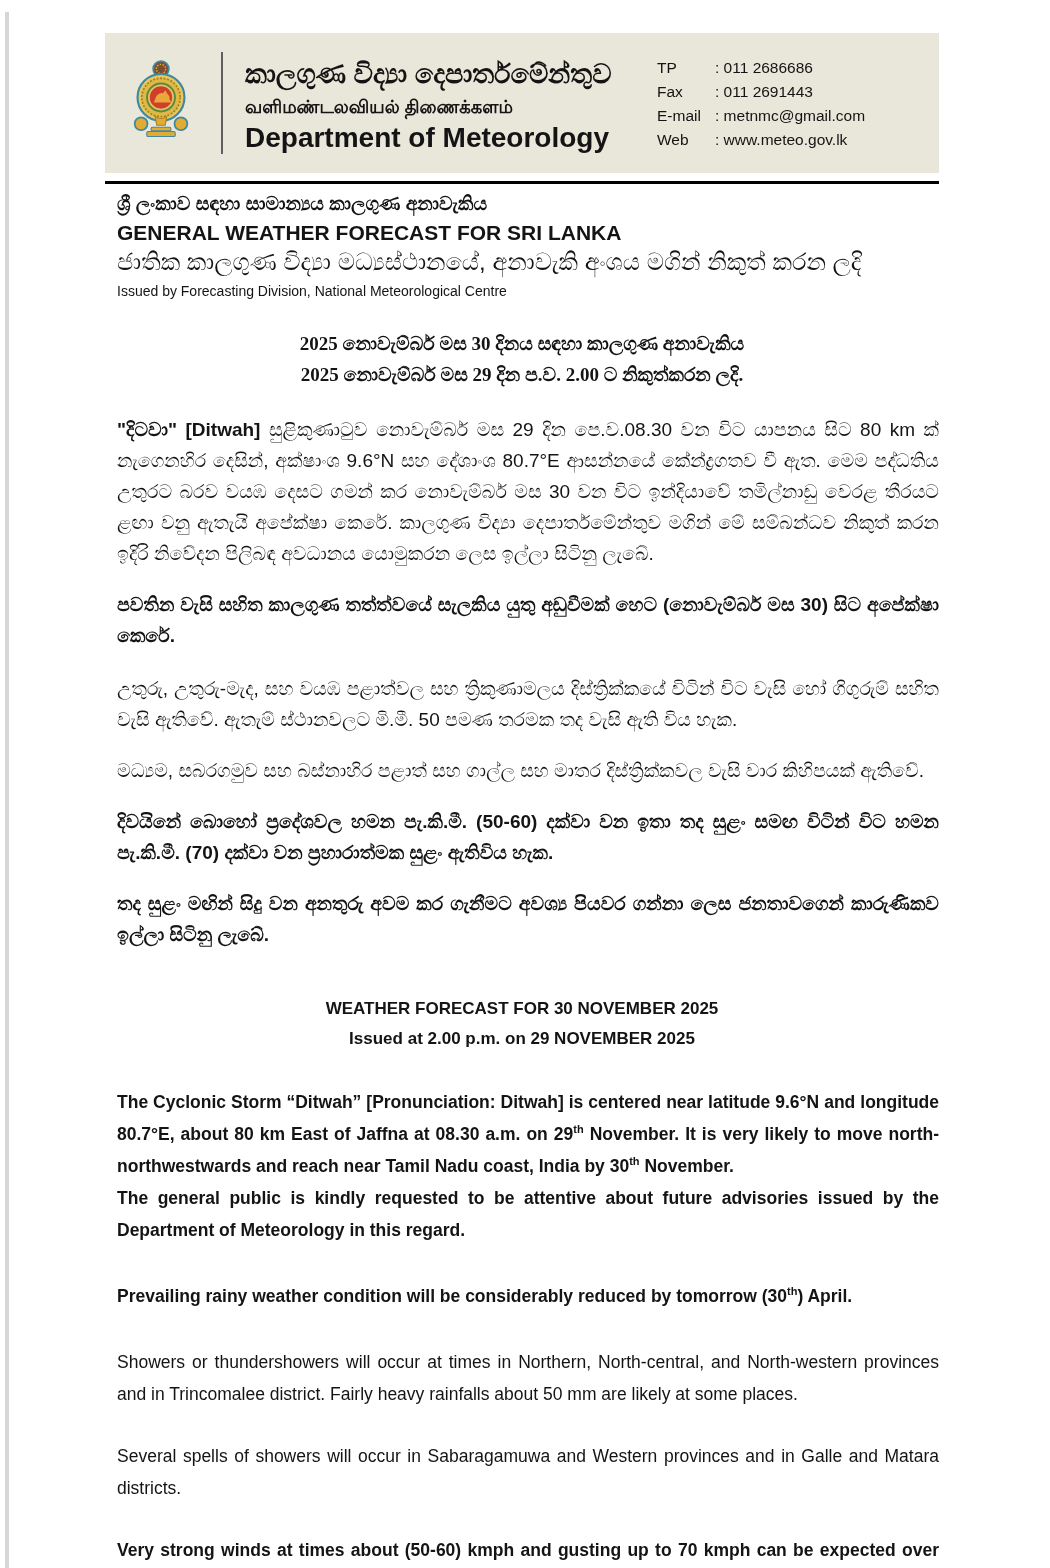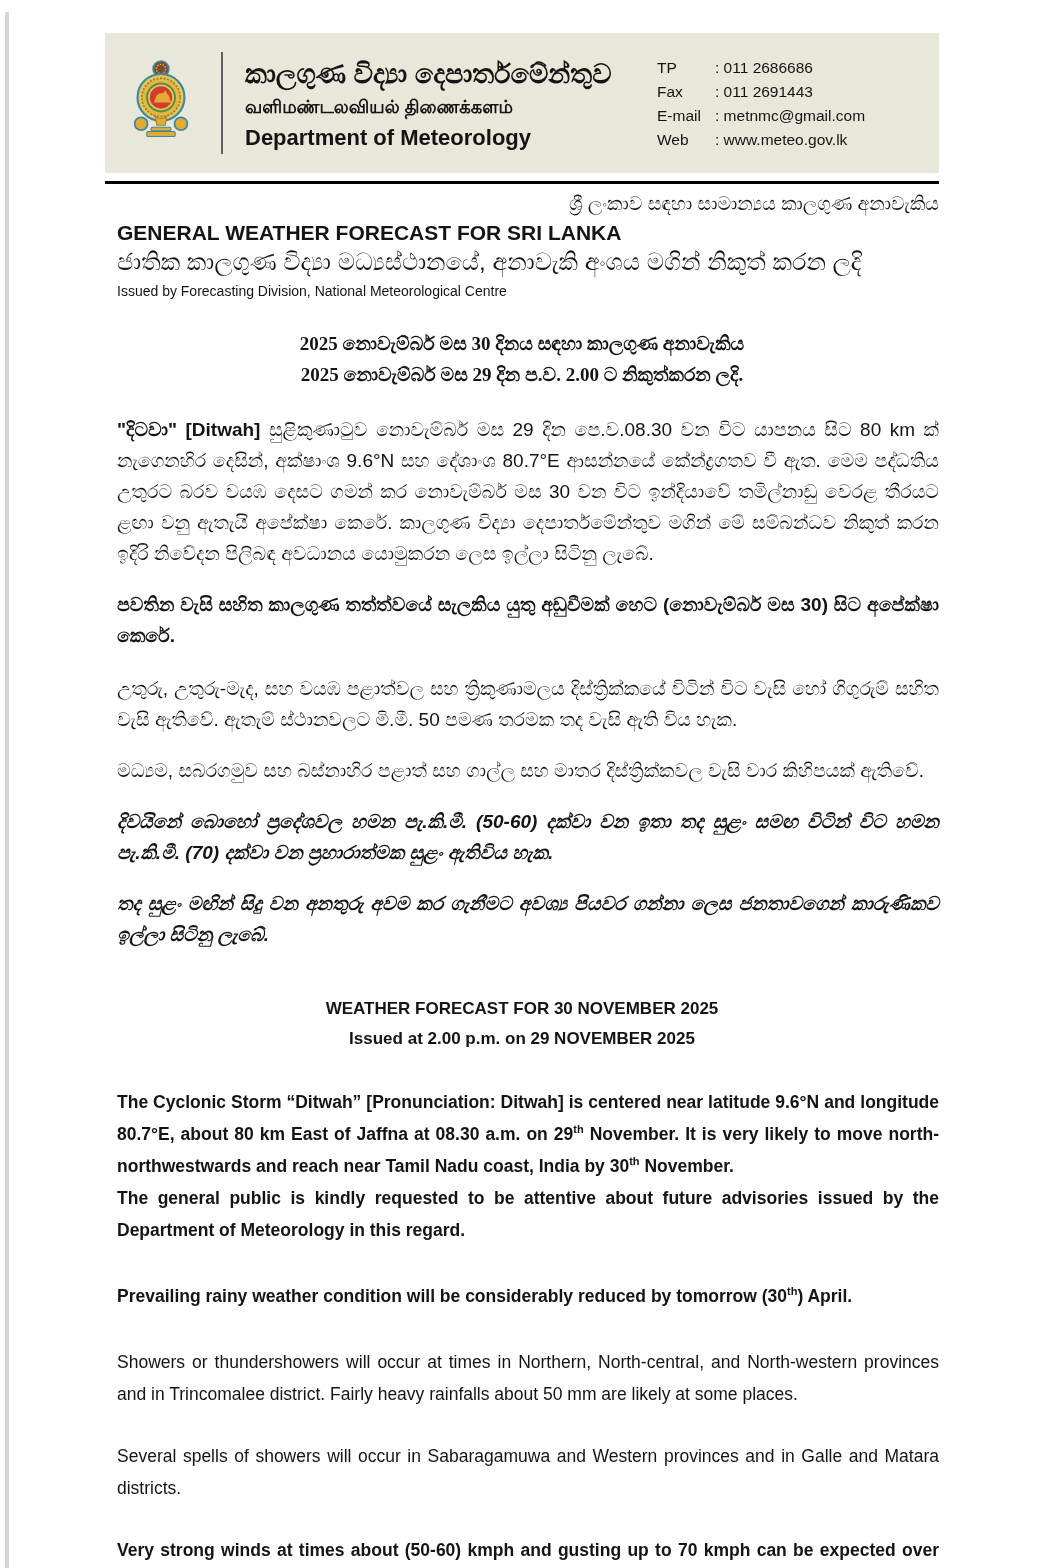--- a/index.html
+++ b/index.html
@@ -35,36 +35,36 @@
   .emblem-wrap { flex: 0 0 auto; }
   .vsep {
     width: 2px; height: 102px;
     background: #5f5f5f;
     margin: 0 22px 0 28px;
     flex: 0 0 auto;
   }
   .names { flex: 1 1 auto; padding-top: 4px; }
   .name-si { font-size: 27px; font-weight: bold; line-height: 36px; }
   .name-ta { font-size: 18px; font-weight: bold; line-height: 30px; }
-  .name-en { font-size: 22px; font-weight: bold; line-height: 32px; }
+  .name-en { font-size: 28px; font-weight: bold; line-height: 32px; }
   .contacts { flex: 0 0 268px; font-size: 15.5px; line-height: 24px; padding-top: 2px; }
   .contact-row { display: flex; }
   .clabel { width: 58px; flex: 0 0 58px; }
   .cvalue { flex: 1; }
 
   
   .black-rule {
     border: none;
     border-top: 3px solid #000;
     margin: 8px 0 6px 0;
   }
 
   
   .title-block { padding-left: 12px; }
-  .tb-si-1 { font-size: 19px; font-weight: normal; line-height: 28px; text-align: right; }
+  .tb-si-1 { font-size: 19px; font-weight: bold; line-height: 28px; }
   .tb-en-1 { font-size: 21px; font-weight: bold; line-height: 30px; }
   .tb-si-2 { font-size: 24px; line-height: 28px; }
   .tb-en-2 { font-size: 14px; line-height: 30px; }
 
   
   .date-block {
     text-align: center;
     font-weight: bold;
     font-size: 19px;
     line-height: 31px;
@@ -76,21 +76,21 @@
   .si-para {
     font-size: 19px;
     line-height: 31px;
     text-align: justify;
     padding-left: 12px;
     margin-bottom: 20px;
   }
   .si-para.bold { font-weight: bold; }
   .si-lead { font-weight: bold; }
   .mb-small { margin-bottom: 22px; }
-  .mt-extra { margin-top: 8px; font-style: italic; }
+  .mt-extra { margin-top: 8px; }
 
   
   .en-heading {
     text-align: center;
     font-weight: bold;
     font-size: 17px;
     line-height: 30px;
     margin: 44px 0 32px 0;
   }
   .en-para {

